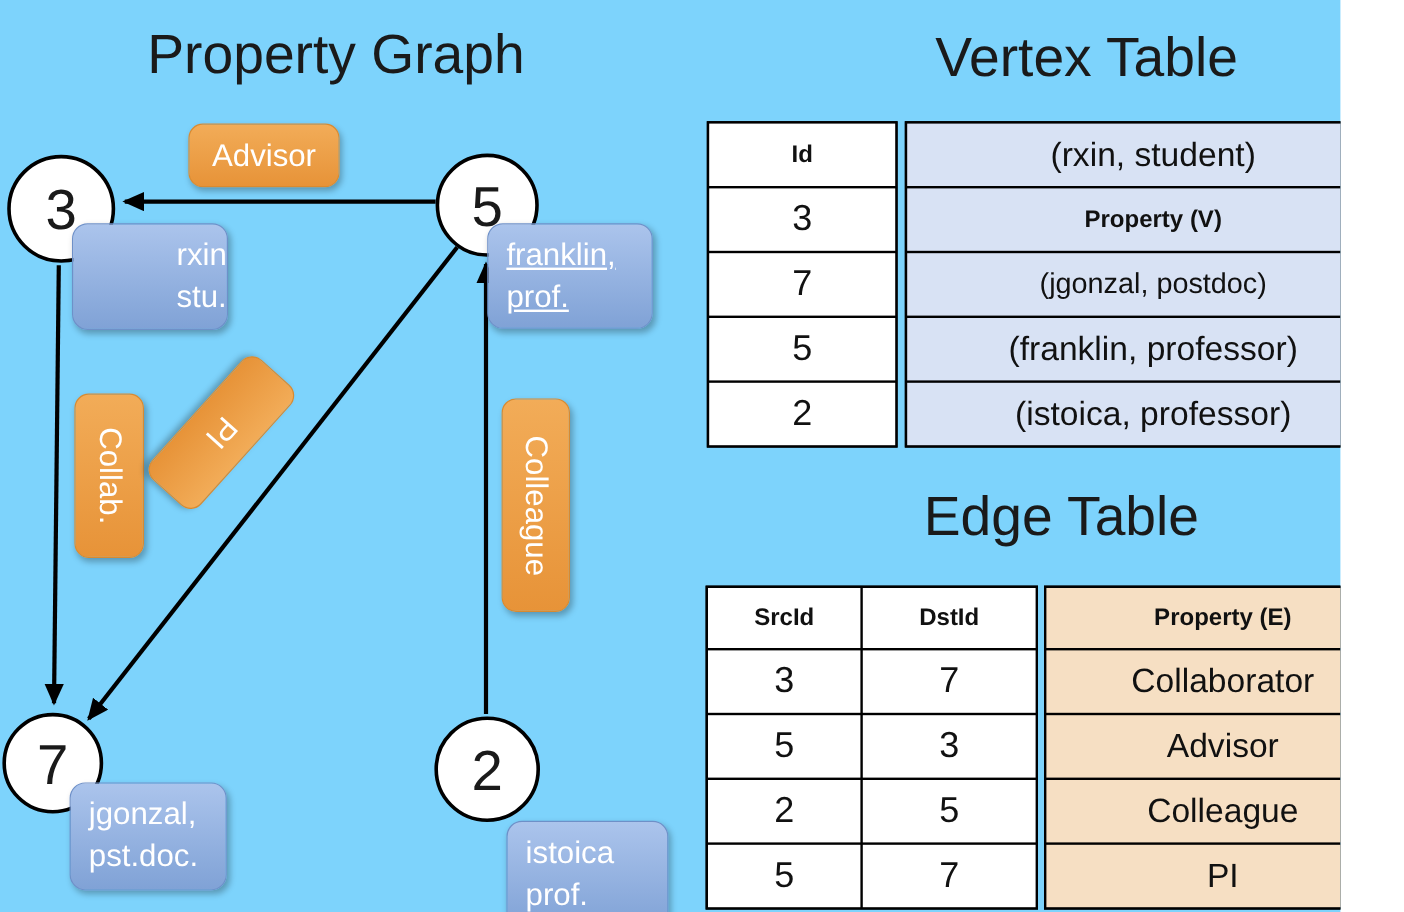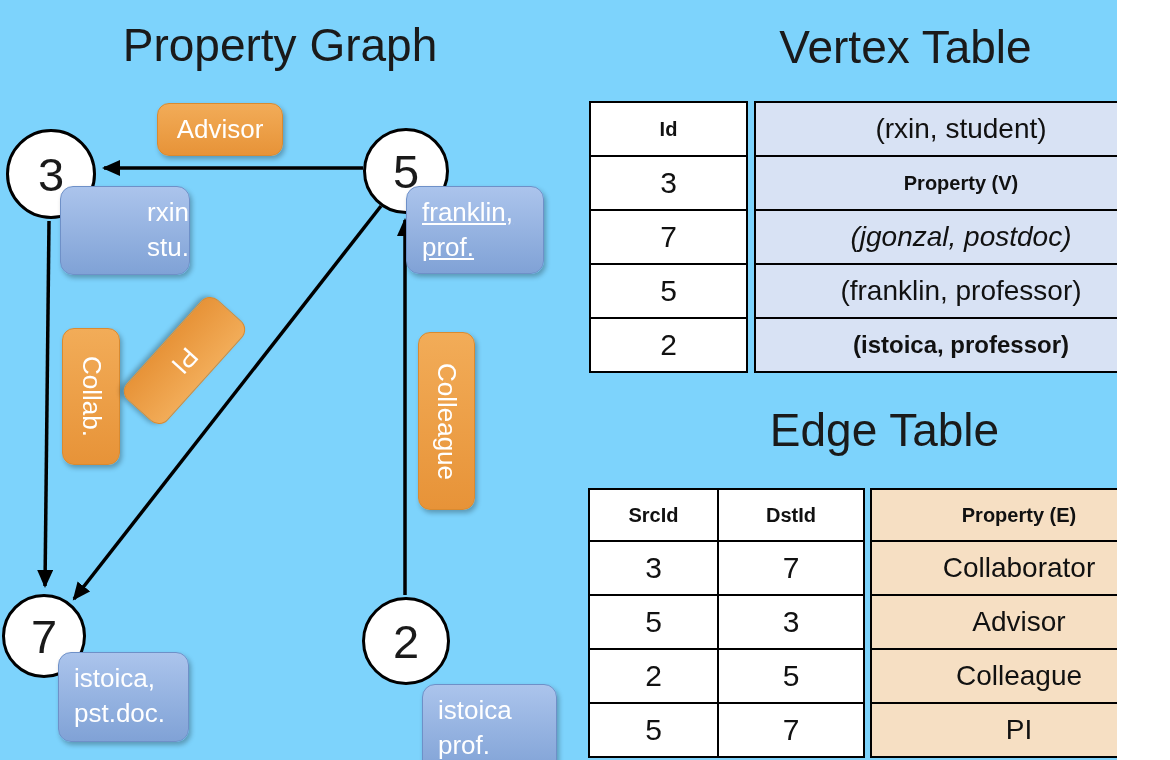--- a/index.html
+++ b/index.html
@@ -81,21 +81,21 @@
 
   <div class="vlabel" style="left:60px;top:186px;width:130px;height:89px;text-align:right;">
     <div>rxin</div>
     <div>stu.</div>
   </div>
   <div class="vlabel" style="left:406px;top:186px;width:138px;height:88px;text-decoration:underline;">
     <div>franklin,</div>
     <div>prof.</div>
   </div>
   <div class="vlabel" style="left:58px;top:652px;width:131px;height:90px;">
-    <div>istoica,</div>
+    <div>jgonzal,</div>
     <div>pst.doc.</div>
   </div>
   <div class="vlabel" style="left:422px;top:652px;width:135px;height:90px;margin-top:32px;">
     <div>istoica</div>
     <div>prof.</div>
   </div>
 
   <div class="elabel" style="left:157px;top:103px;width:126px;height:53px;">
     <span>Advisor</span>
   </div>
@@ -113,23 +113,23 @@
     <div class="cell head">Id</div>
     <div class="cell">3</div>
     <div class="cell">7</div>
     <div class="cell">5</div>
     <div class="cell">2</div>
   </div>
 
   <div class="tbl" style="left:754px;top:101px;width:414px;height:272px;grid-template-rows:52px repeat(4,1fr);">
     <div class="cell vfill" style="font-size:28px;">(rxin, student)</div>
     <div class="cell head vfill">Property (V)</div>
-    <div class="cell vfill" style="font-size:28px;font-style:italic;">(jgonzal, postdoc)</div>
+    <div class="cell vfill" style="font-size:24px;">(jgonzal, postdoc)</div>
     <div class="cell vfill" style="font-size:28px;">(franklin, professor)</div>
-    <div class="cell vfill" style="font-size:24px;font-weight:bold;">(istoica, professor)</div>
+    <div class="cell vfill" style="font-size:28px;">(istoica, professor)</div>
   </div>
 
   <div class="tbl" style="left:588px;top:488px;width:277px;height:270px;grid-template-columns:127px 1fr;grid-template-rows:50px repeat(4,1fr);">
     <div class="cell head">SrcId</div>
     <div class="cell head">DstId</div>
     <div class="cell">3</div>
     <div class="cell">7</div>
     <div class="cell">5</div>
     <div class="cell">3</div>
     <div class="cell">2</div>

